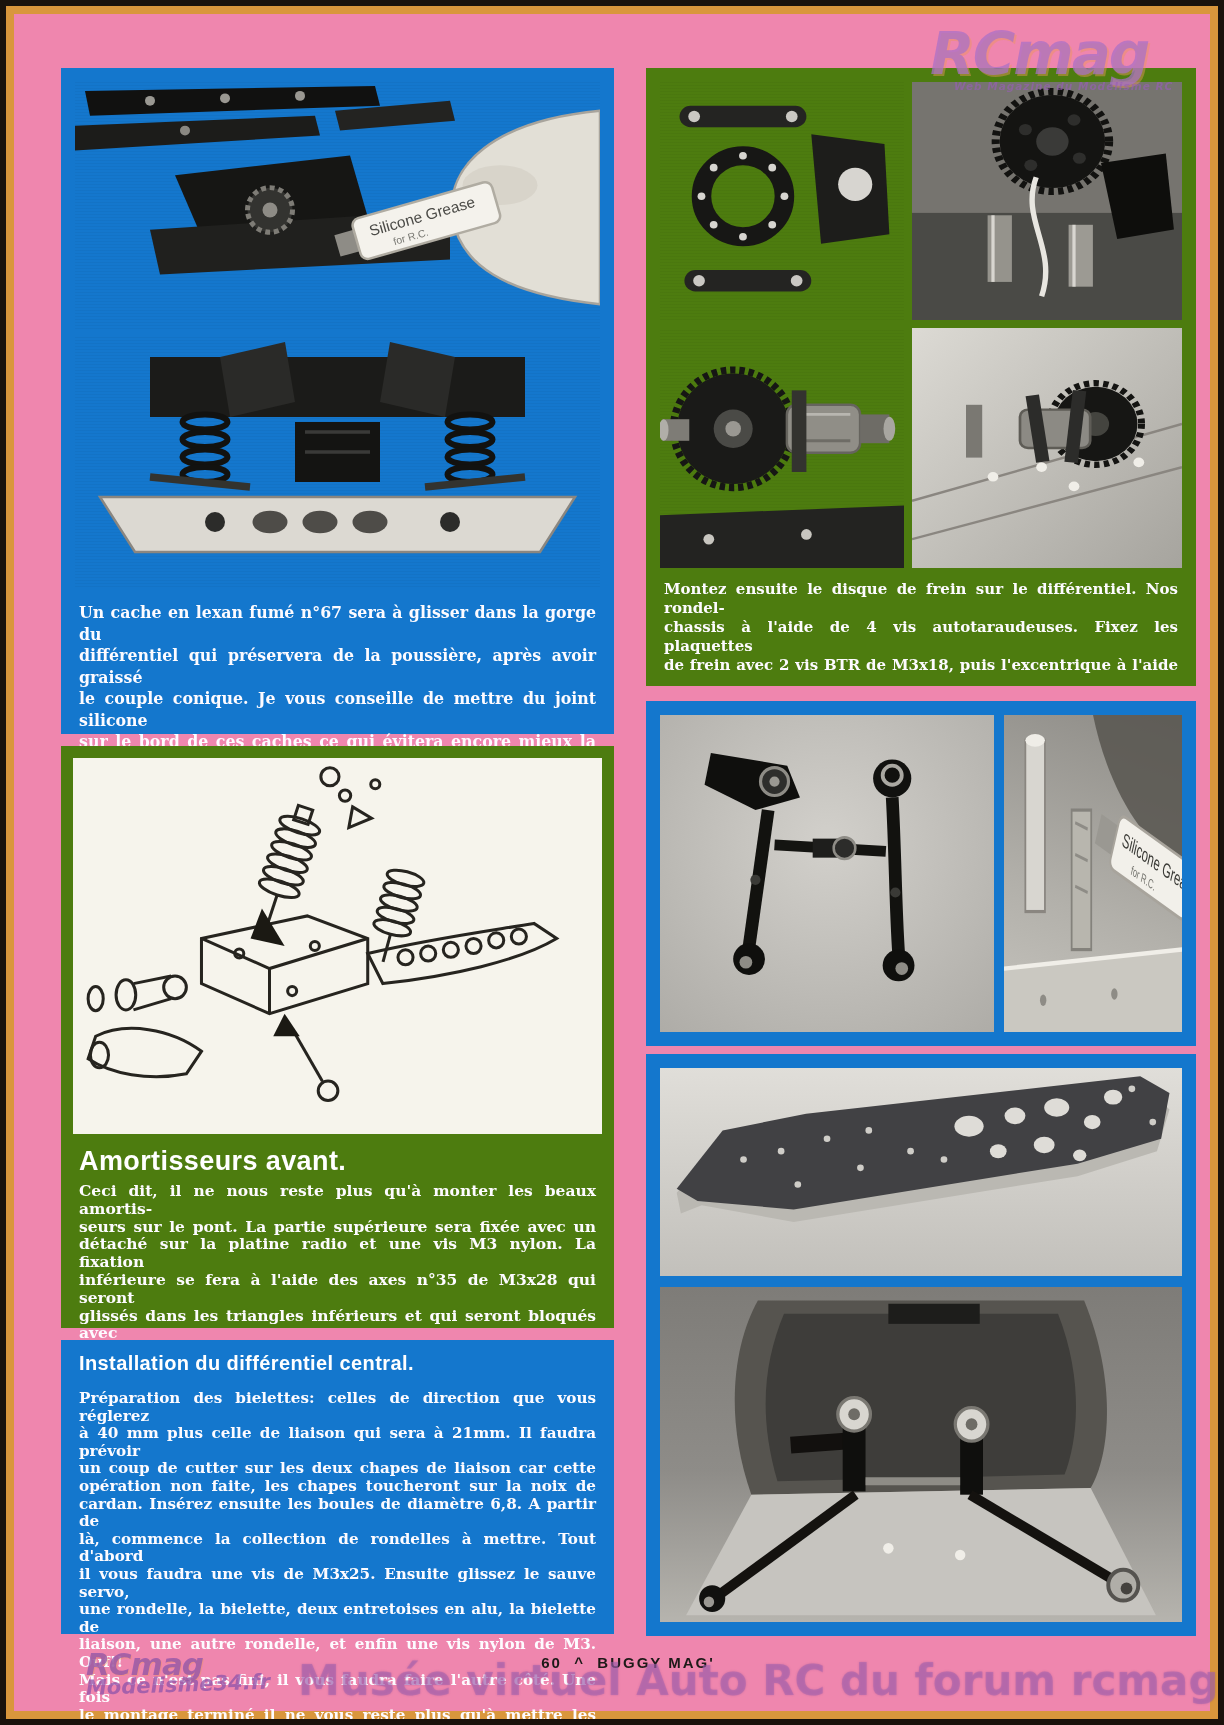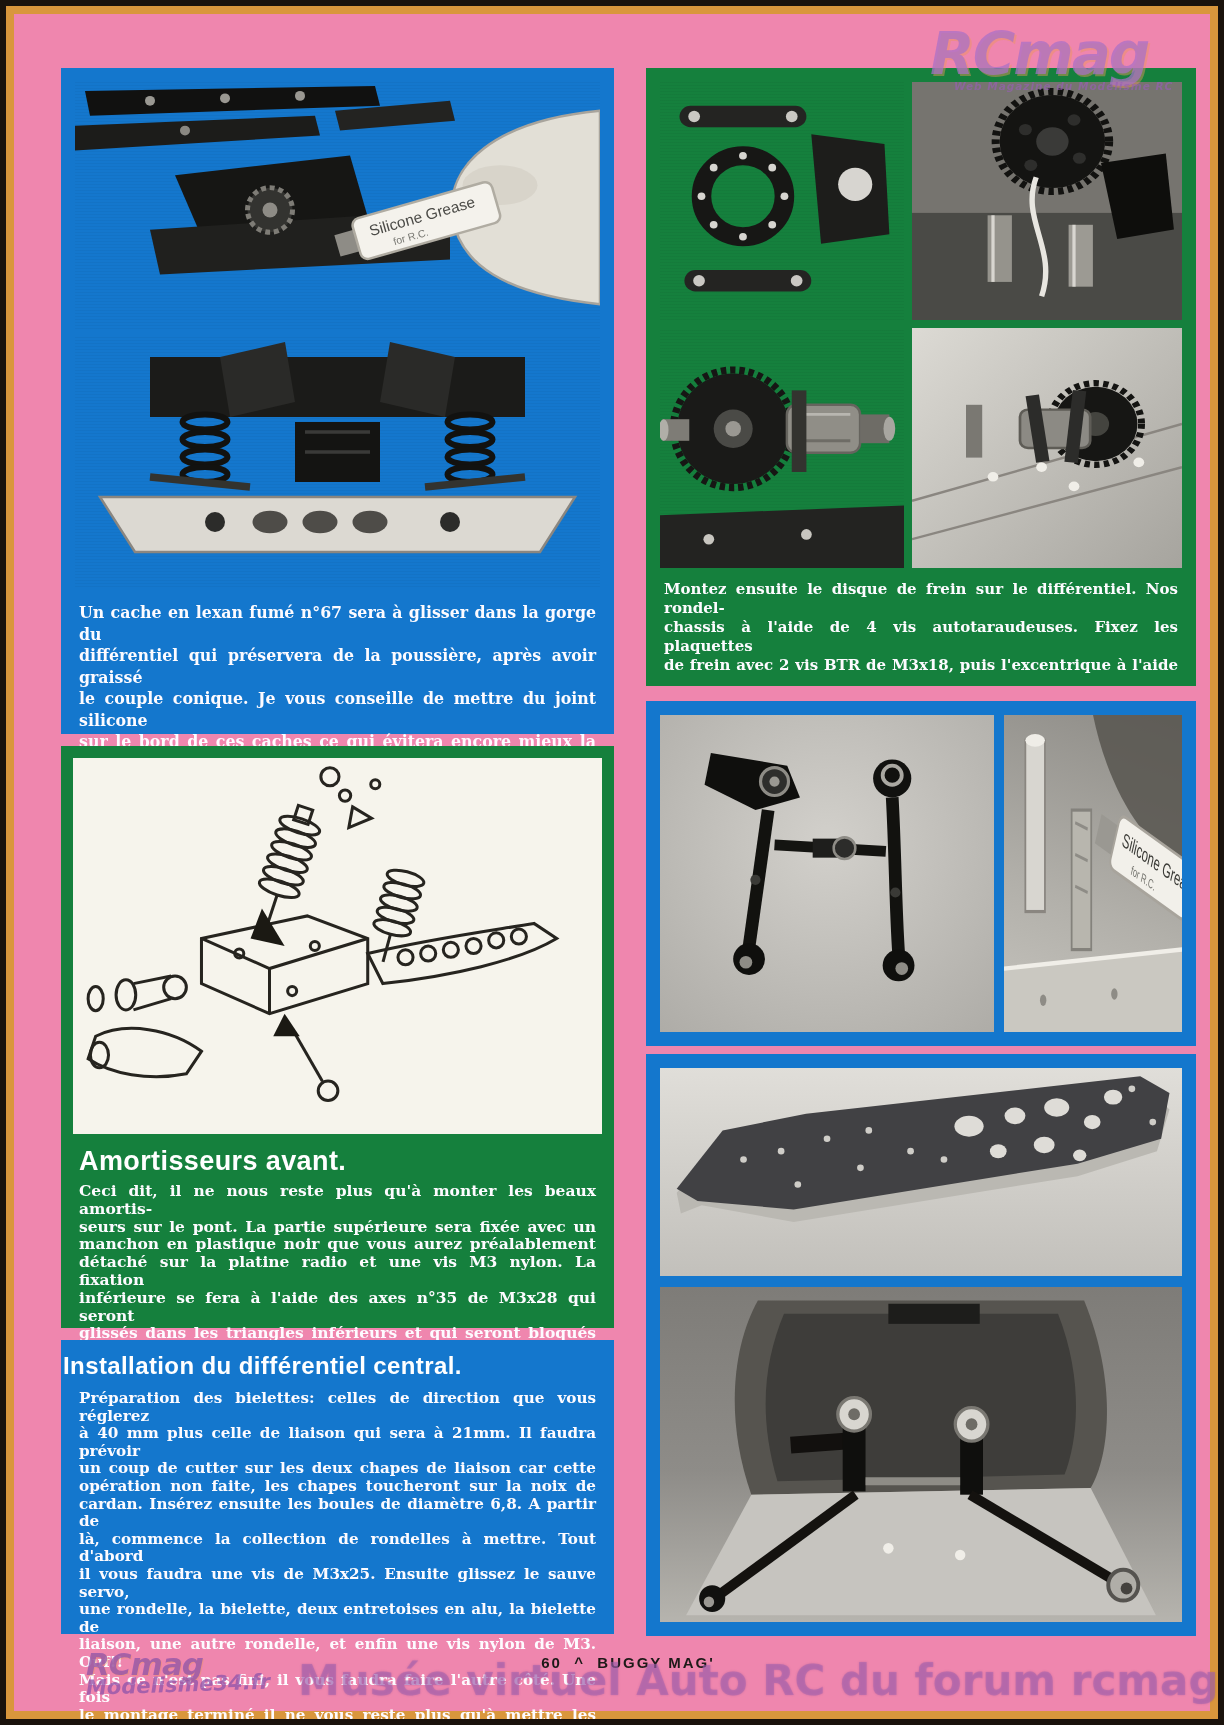--- a/index.html
+++ b/index.html
@@ -2,21 +2,21 @@
 <html><head>
 <meta charset="utf-8">
 <style>
   html,body{margin:0;padding:0;background:#555;}
   .page{position:relative;width:1224px;height:1725px;margin:0 auto;
         background:#ef86ae;border:6px solid #1a120c;box-sizing:border-box;
         box-shadow:inset 0 0 0 8px #d9963c;overflow:hidden;
         font-family:"DejaVu Serif",serif;}
   .box{position:absolute;box-sizing:border-box;}
   .blue{background:#1477cd;}
-  .red{background:#15803d;}
+  .red{background:#4d7c0f;}
   .photo{position:absolute;overflow:hidden;
          background:linear-gradient(160deg,#d8d6d1,#b3b1ac);}
   .photo svg{position:absolute;inset:0;width:100%;height:100%;}
   .grain{background-image:repeating-linear-gradient(0deg,rgba(0,0,0,.035) 0 1px,transparent 1px 3px);}
   .cap{position:absolute;color:#fdfbff;font-weight:700;}
   .ln{text-align:justify;text-align-last:justify;}
   .ln.end{text-align-last:left;}
   .htitle{font-family:"Liberation Sans",sans-serif;font-weight:900;color:#ffffff;
           letter-spacing:.4px;}
   .whitebed{position:absolute;background:#f6f4ec;}
@@ -158,31 +158,30 @@
             <circle cx="67.5" cy="88.5" r="2.6"></circle>
         </g>
         <polygon points="50,40 56,50 47,48" fill="#1b1913"></polygon>
         <polygon points="56,68 60,74 53,74" fill="#1b1913"></polygon>
       </svg>
     </div>
     <div class="htitle" style="position:absolute;left:18px;top:400px;font-size:27px;">Amortisseurs avant.</div>
     <div class="cap" style="left:18px;top:436px;width:517px;font-size:15.5px;line-height:17.8px;">
       <div class="ln">Ceci dit, il ne nous reste plus qu'à monter les beaux amortis-</div>
       <div class="ln">seurs sur le pont. La partie supérieure sera fixée avec un</div>
-      <div class="ln">manchon en plastique noir que vous aurez préalablement</div>
       <div class="ln">détaché sur la platine radio et une vis M3 nylon. La fixation</div>
       <div class="ln">inférieure se fera à l'aide des axes n°35 de M3x28 qui seront</div>
       <div class="ln">glissés dans les triangles inférieurs et qui seront bloqués avec</div>
       <div class="ln">les vis BTR de M3x5. Là aussi vous aurez trois possibilités de</div>
       <div class="ln end">réglages.</div>
     </div>
   </div>
 
   <div class="box blue" style="left:55px;top:1334px;width:553px;height:294px;">
-    <div class="htitle" style="position:absolute;left:2px;top:12px;font-size:24px;">Installation du différentiel central.</div>
+    <div class="htitle" style="position:absolute;left:18px;top:12px;font-size:20px;">Installation du différentiel central.</div>
     <div class="cap" style="left:18px;top:50px;width:517px;font-size:15.2px;line-height:17.6px;">
       <div class="ln">Préparation des bielettes: celles de direction que vous réglerez</div>
       <div class="ln">à 40 mm plus celle de liaison qui sera à 21mm. Il faudra prévoir</div>
       <div class="ln">un coup de cutter sur les deux chapes de liaison car cette</div>
       <div class="ln">opération non faite, les chapes toucheront sur la noix de</div>
       <div class="ln">cardan. Insérez ensuite les boules de diamètre 6,8. A partir de</div>
       <div class="ln">là, commence la collection de rondelles à mettre. Tout d'abord</div>
       <div class="ln">il vous faudra une vis de M3x25. Ensuite glissez le sauve servo,</div>
       <div class="ln">une rondelle, la bielette, deux entretoises en alu, la bielette de</div>
       <div class="ln">liaison, une autre rondelle, et enfin une vis nylon de M3. Ouf!!</div>

